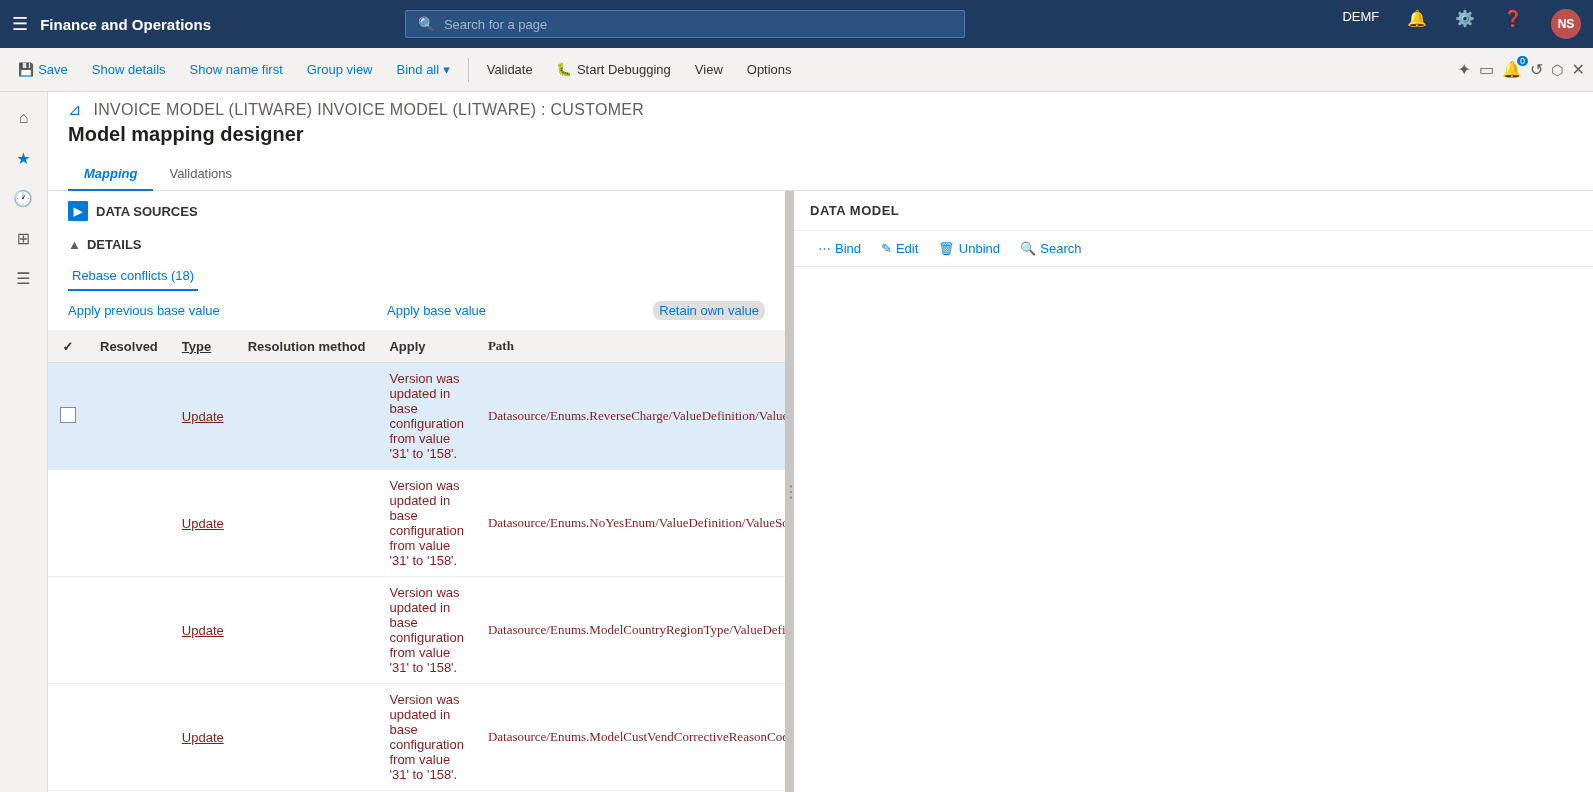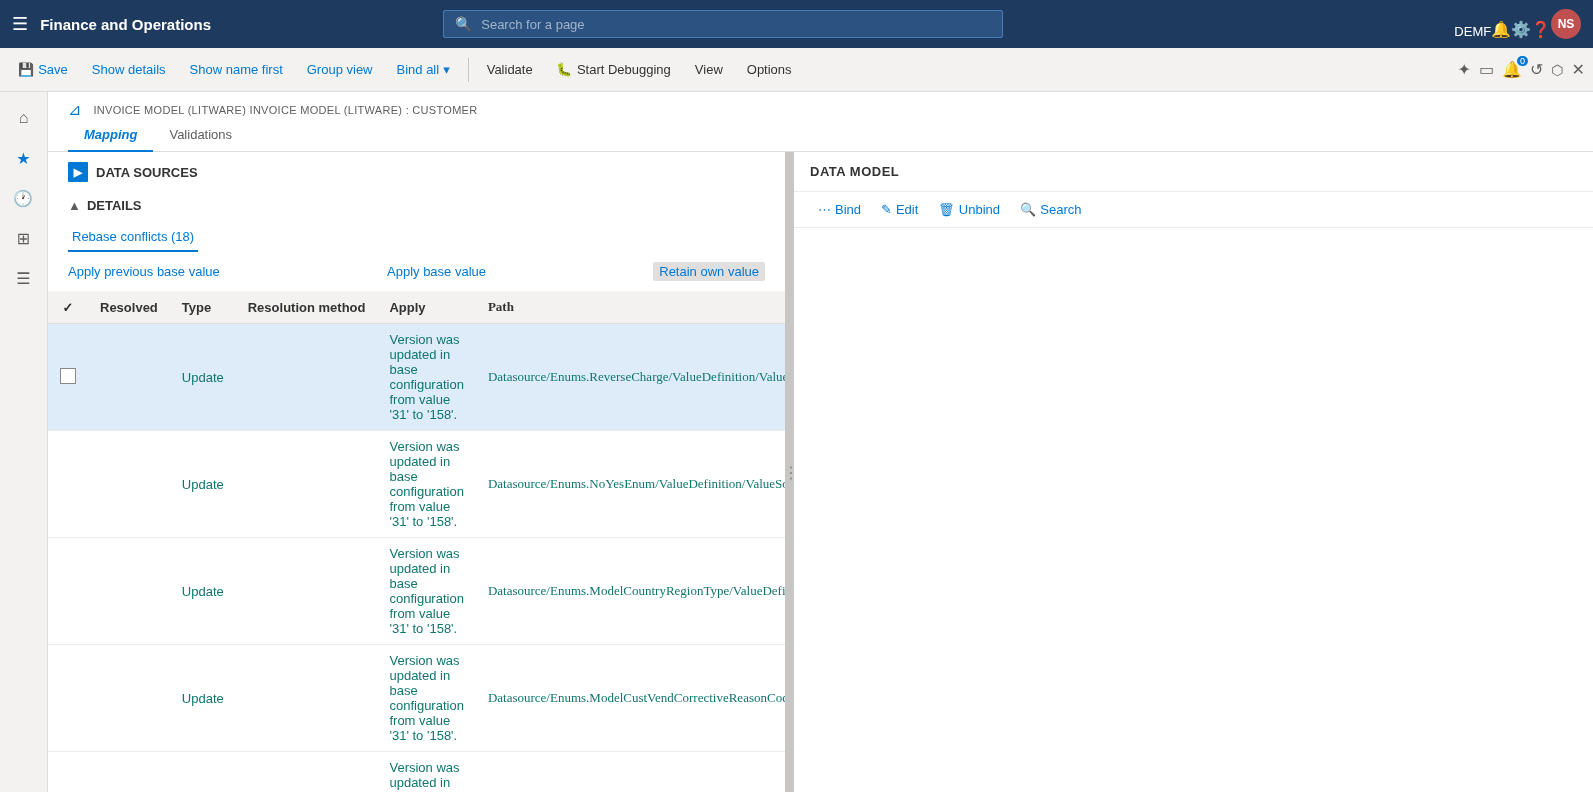--- a/index.html
+++ b/index.html
@@ -30,22 +30,22 @@
       padding: 5px 12px;
       flex: 1;
       max-width: 560px;
       margin: 0 auto;
       gap: 8px;
       color: #a0b4c8;
       font-size: 13px;
     }
     .top-nav .right-icons {
       display: flex;
-      align-items: flex-end;
-      gap: 0;
+      align-items: flex-start;
+      gap: 28px;
       margin-left: auto;
       color: white;
     }
     .top-nav .user-avatar {
       width: 30px; height: 30px;
       border-radius: 50%;
       background: #c05050;
       display: flex; align-items: center; justify-content: center;
       font-weight: 600; font-size: 12px; color: white;
     }
@@ -104,21 +104,21 @@
       flex: 1;
       background: white;
       overflow: hidden;
       display: flex;
       flex-direction: column;
     }
 
     
     .breadcrumb {
       padding: 8px 20px 4px;
-      font-size: 11px;
+      font-size: 16px;
       color: #605e5c;
       text-transform: uppercase;
       letter-spacing: 0.3px;
     }
 
     .page-title {
       padding: 4px 20px 12px;
       font-size: 20px;
       font-weight: 600;
       color: #201f1e;
@@ -213,21 +213,21 @@
     .action-link {
       color: #0078d4;
       font-size: 13px;
       cursor: pointer;
       text-decoration: none;
       background: none; border: none;
     }
     .action-link.active {
       background: #e1dfdd;
       padding: 2px 6px;
-      border-radius: 2px;
+      border-radius: 8px;
     }
 
     
     .data-table {
       flex: 1;
       overflow-y: auto;
     }
     table {
       width: 100%;
       border-collapse: collapse;
@@ -245,32 +245,32 @@
       white-space: nowrap;
     }
     thead th:first-child { width: 30px; }
     thead th:nth-child(2) { width: 80px; }
     tbody tr {
       border-bottom: 1px solid #edebe9;
     }
     tbody tr.selected { background: #deecf9; }
     tbody td {
       padding: 8px 12px;
-      color: #0f766e;
+      color: #7f1d1d;
       vertical-align: middle;
     }
     .checkbox-cell {
       width: 16px; height: 16px;
       border: 1px solid #8a8886;
       background: white;
       display: inline-block;
     }
     .check-col { width: 30px; text-align: center; }
     .resolved-col { width: 80px; }
-    .type-col { width: 100px; }
+    .type-col { width: 100px; text-decoration: underline; }
     .resolution-col { width: 140px; }
     .error-col { }
     .path-col { max-width: 420px; overflow: hidden; text-overflow: ellipsis; white-space: nowrap; font-family: Liberation Serif, serif; }
 
     
     .right-pane {
       flex: 1;
       display: flex;
       flex-direction: column;
       overflow: hidden;
@@ -392,20 +392,21 @@
     <div class="sidebar-icon">⊞</div>
     <div class="sidebar-icon">☰</div>
   </div>
 
   <div class="content-area">
 
     <div style="display:flex;align-items:center;padding:8px 20px 0;">
       <span class="filter-icon" style="margin-right:12px;color:#0078d4;font-size:16px;">⊿</span>
       <span class="breadcrumb" style="padding:0;">INVOICE MODEL (LITWARE) INVOICE MODEL (LITWARE) : CUSTOMER</span>
     </div>
+    <div class="page-title">Model mapping designer</div>
 
     <div class="tabs">
       <div class="tab active">Mapping</div>
       <div class="tab">Validations</div>
     </div>
 
     <div class="split-content">
 
       <div class="left-pane">
 

